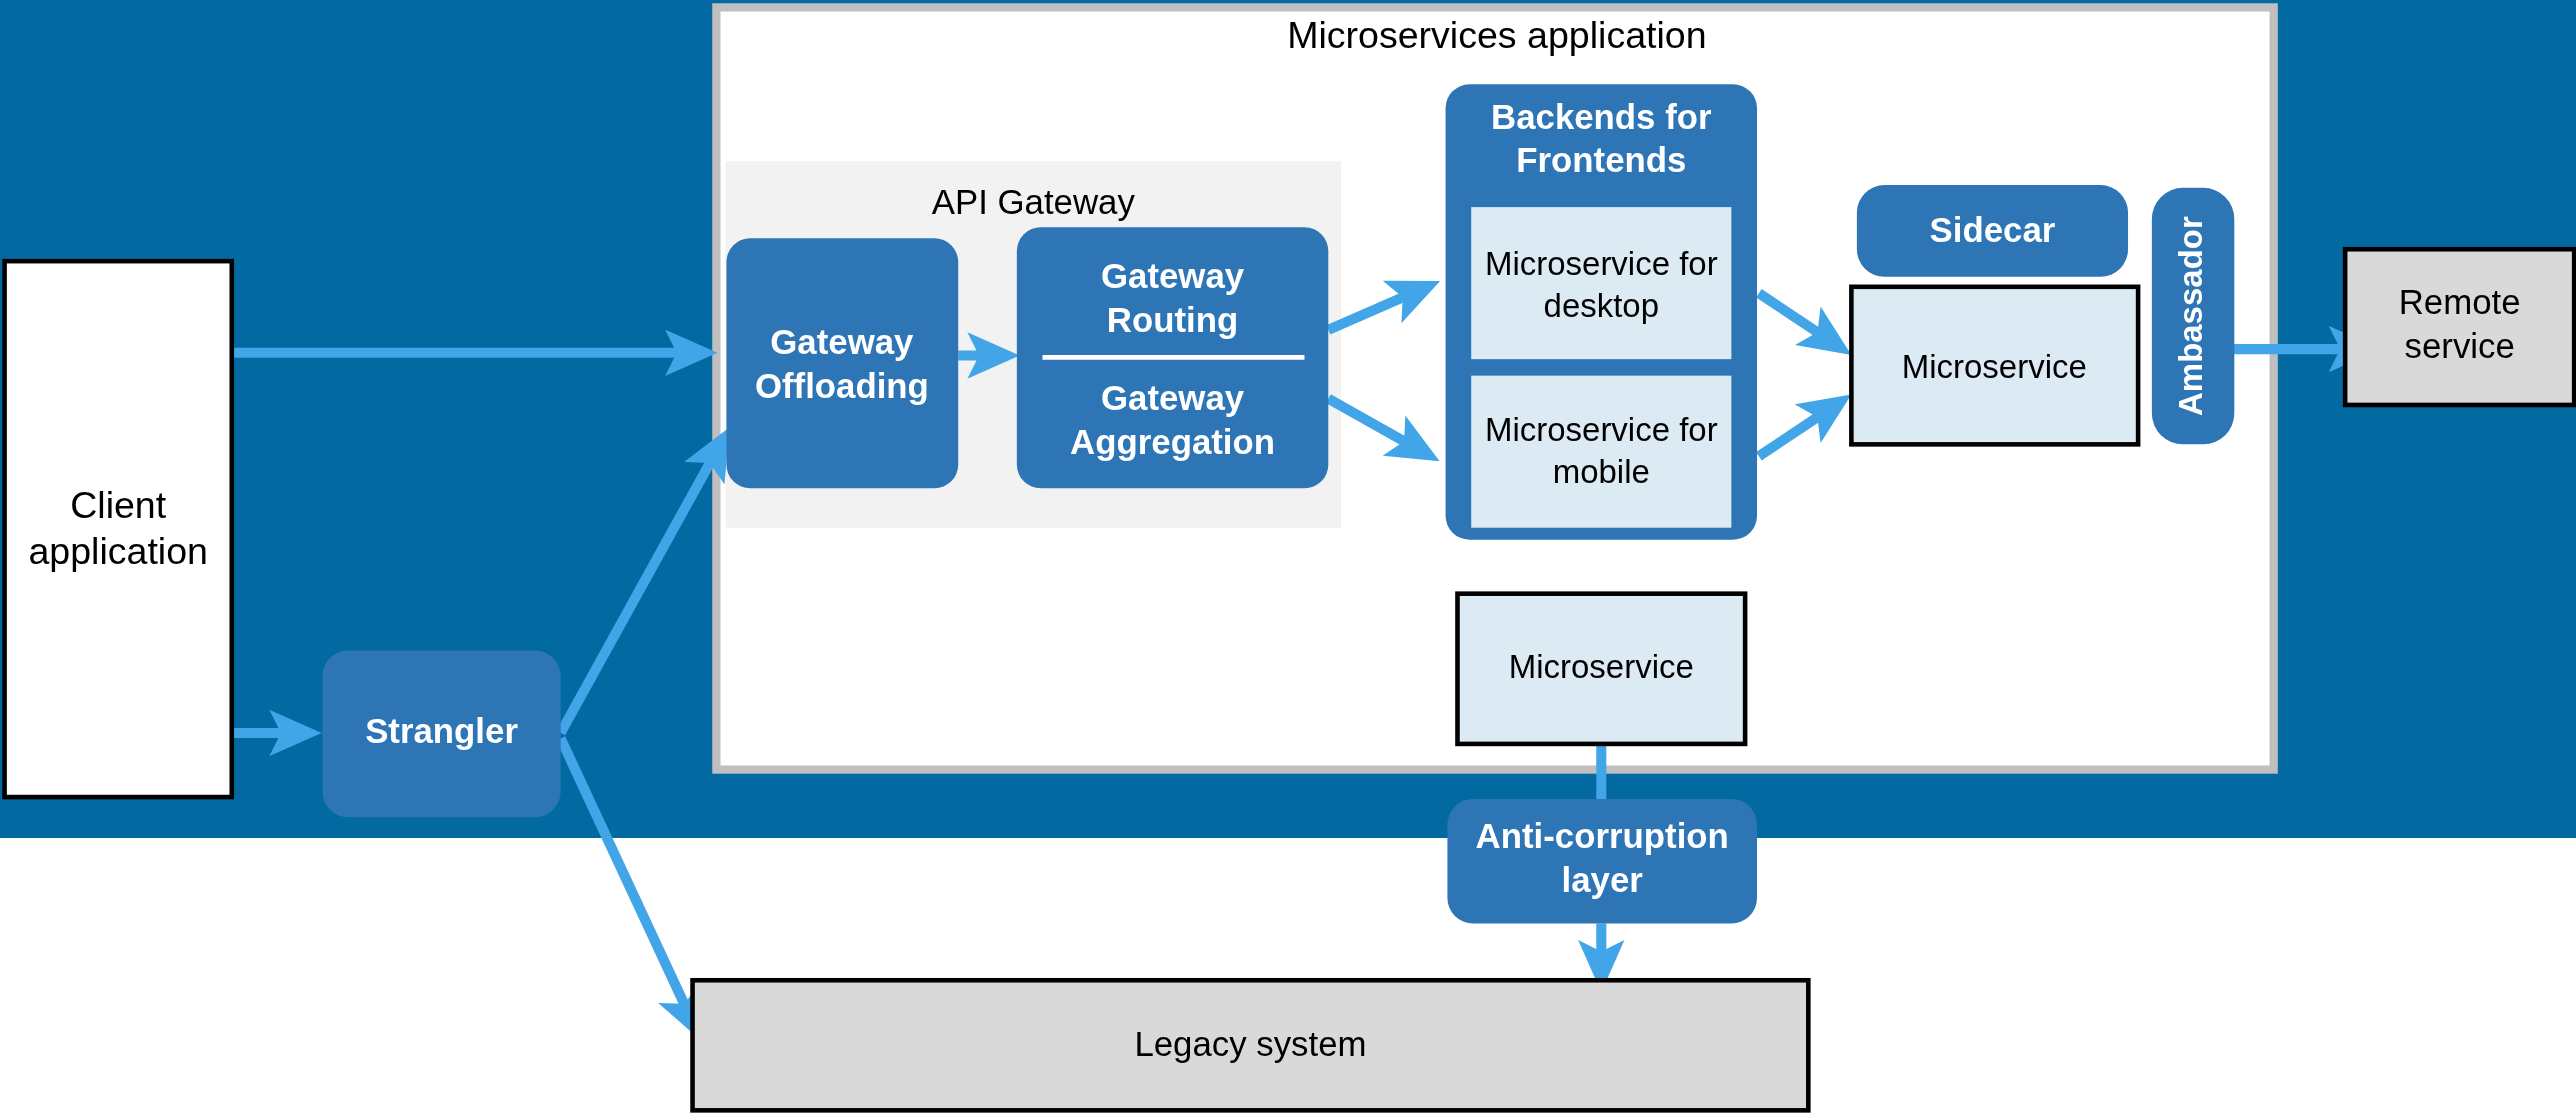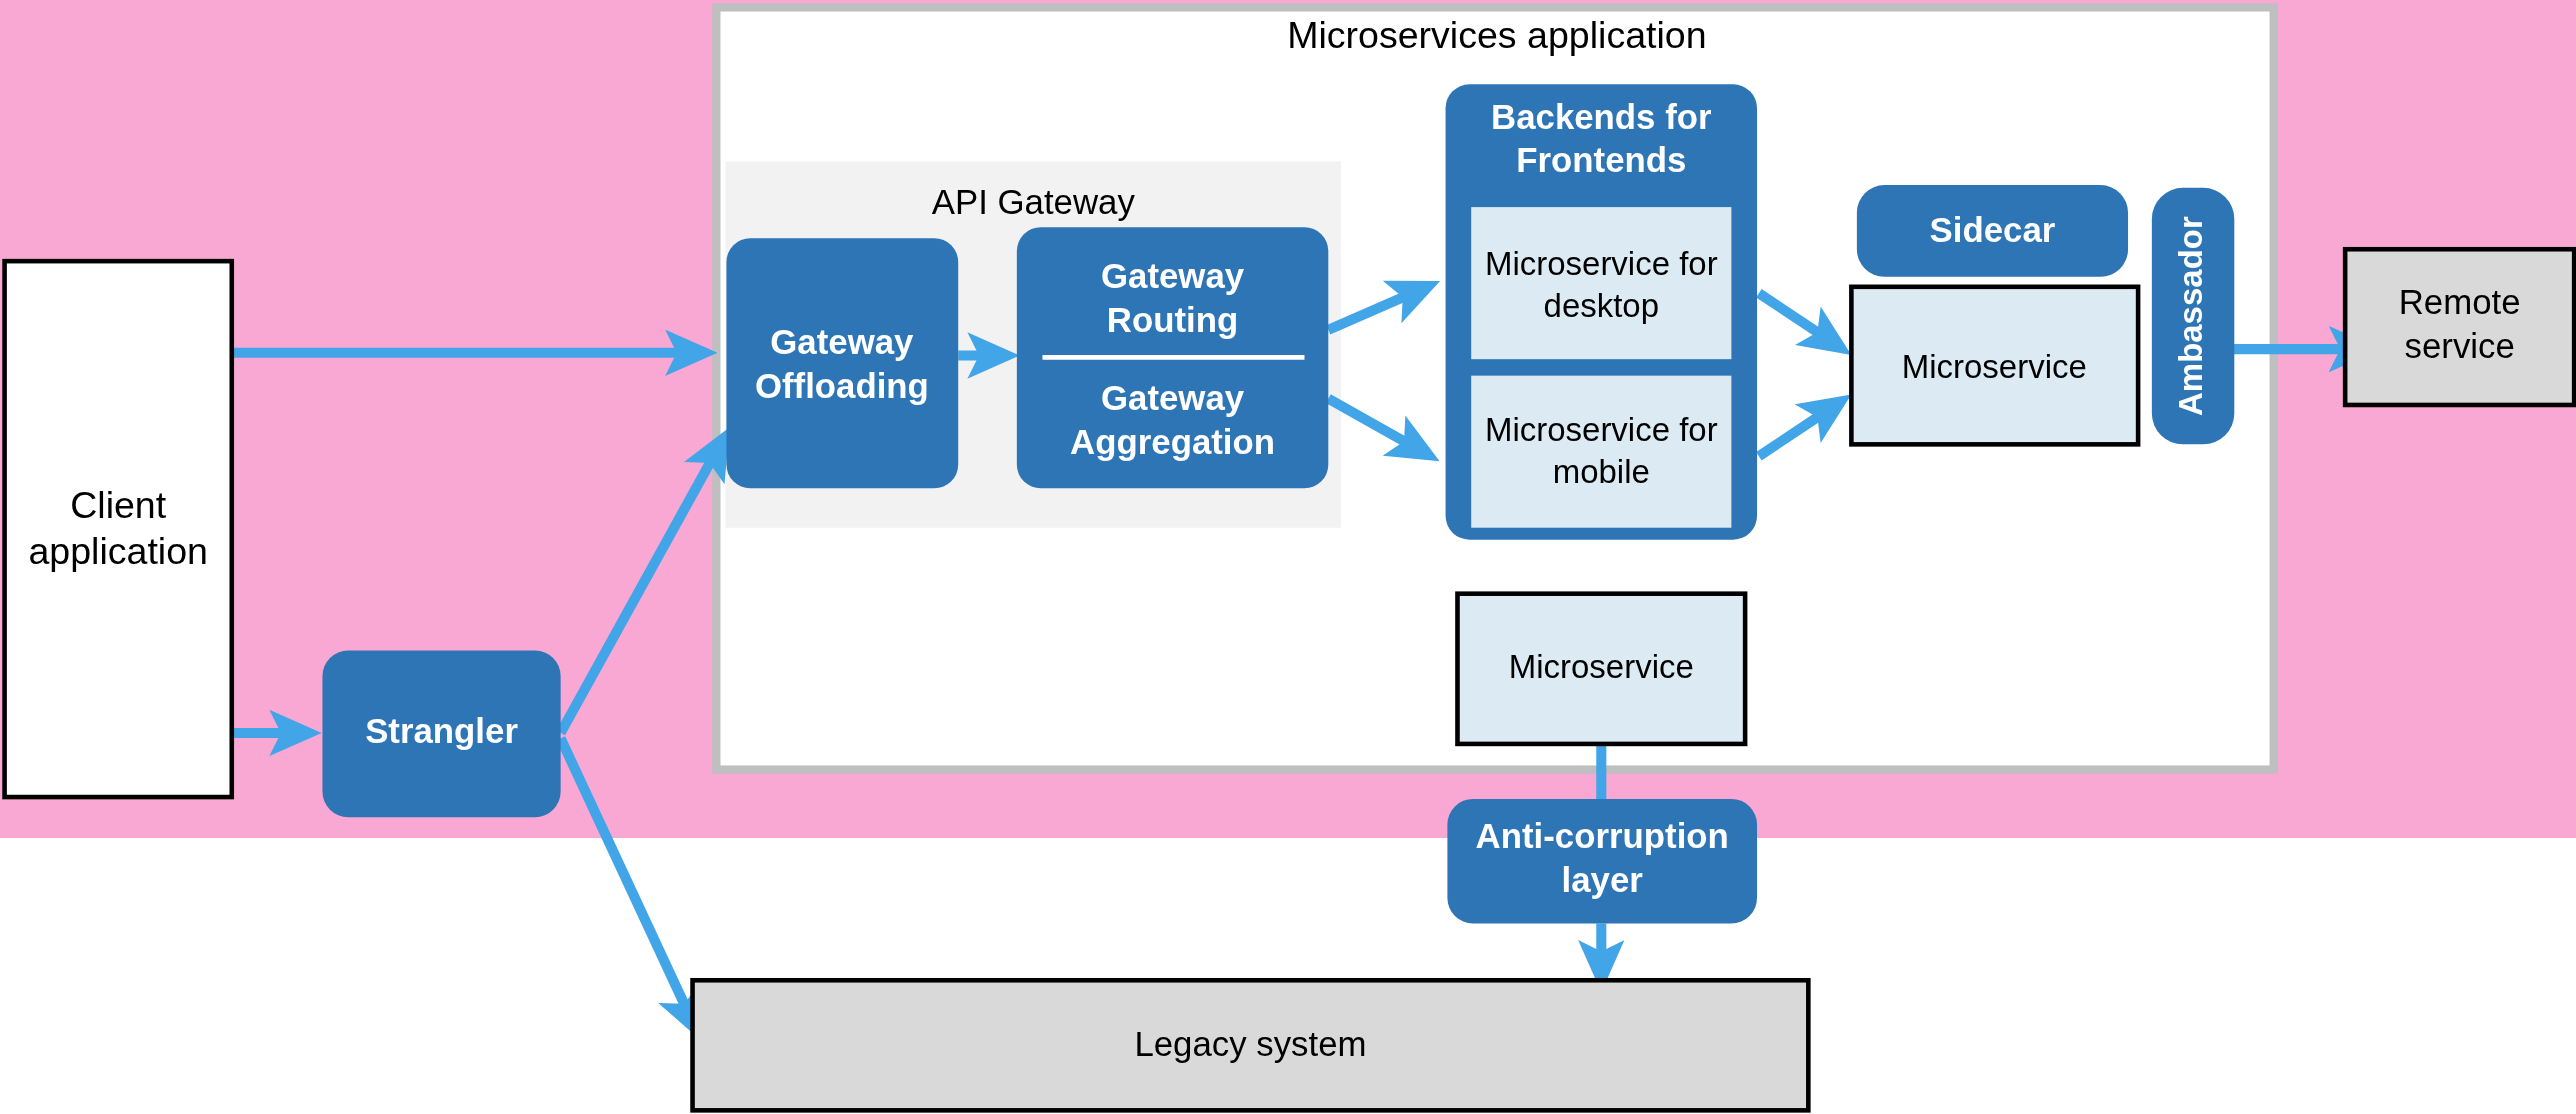--- a/index.html
+++ b/index.html
@@ -1,17 +1,17 @@
 <!DOCTYPE html>
 <html style="font-size:14.7px"><head>
 <meta charset="utf-8">
 <style>
   html,body{margin:0;padding:0;background:#ffffff;}
   body{width:2576px;height:1115px;font-family:"Liberation Sans",sans-serif;overflow:hidden;}
-  #stage{position:relative;width:2576px;height:838px;background:#f9a8d4;}
+  #stage{position:relative;width:2576px;height:838px;background:#0369a1;}
   svg#diagram{position:absolute;left:0;top:0;width:2576px;height:1115px;}
   .node-label{
     font-family:"Liberation Sans",sans-serif;
     text-anchor:middle;
     dominant-baseline:middle;
   }
   .lbl-dark{fill:#000000;font-weight:400;}
   .lbl-light{fill:#ffffff;font-weight:700;}
   .t-41{font-size:41px;}
   .t-38{font-size:38px;}

